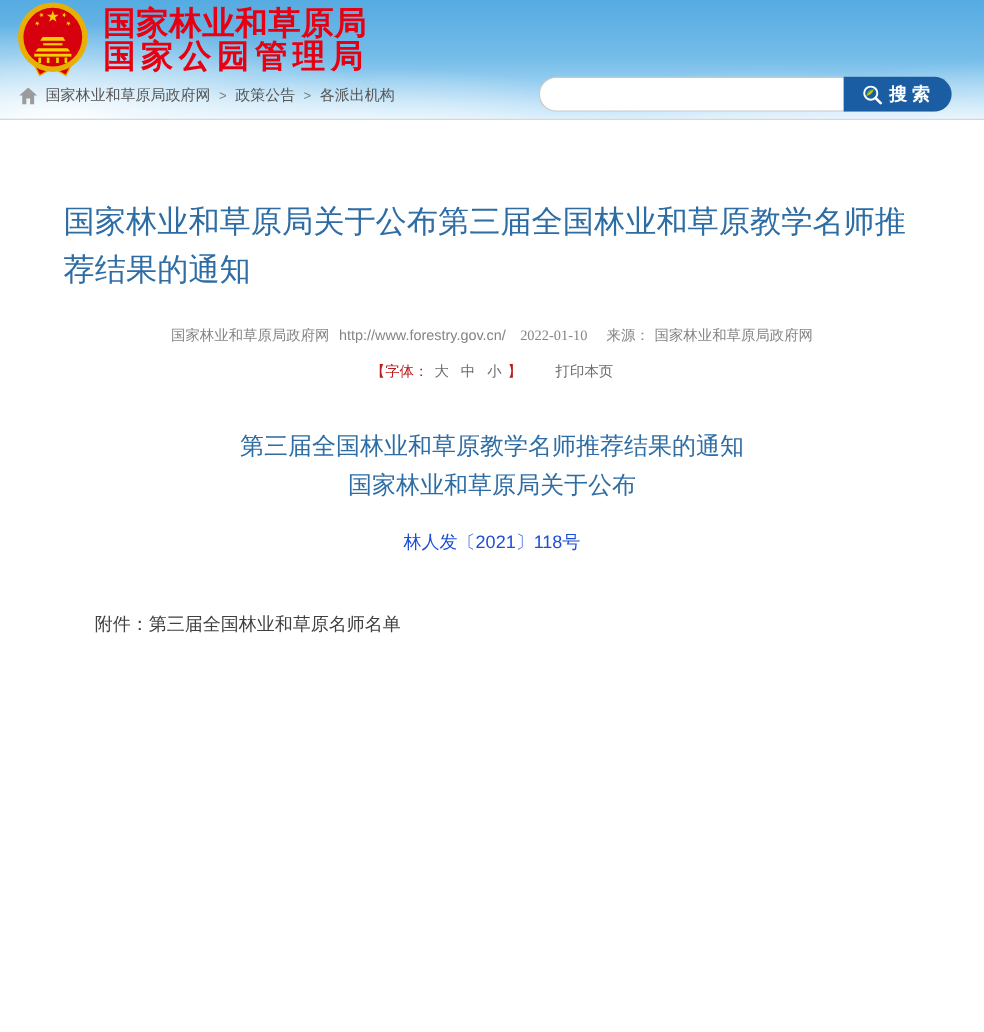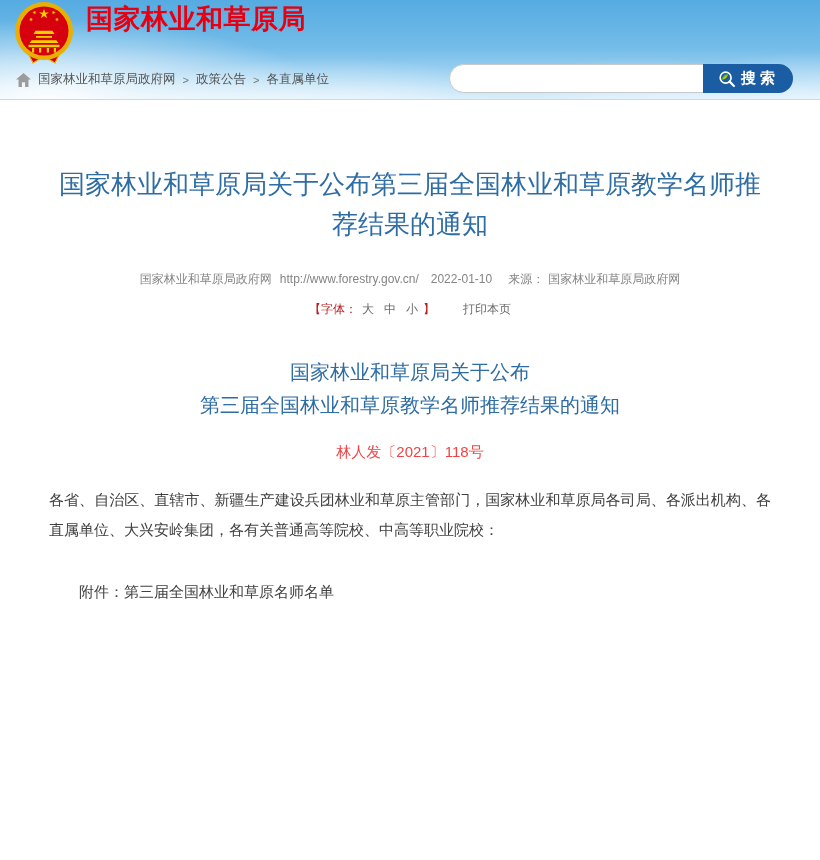--- a/index.html
+++ b/index.html
@@ -37,37 +37,37 @@
     position:absolute; right:0; top:0; height:29px; width:90px;
     background:#1a5da3; border:none; border-radius:0 15px 15px 0;
     color:#fff; font-size:15px; font-weight:bold; letter-spacing:4px;
     display:flex; align-items:center; justify-content:center; gap:4px; cursor:pointer;
     font-family:"Liberation Sans","DejaVu Sans",sans-serif;
     margin-left:40px;
   }
 
   
   .page-title {
-    margin:64px auto 0; width:714px; text-align:center;
+    margin:64px auto 0; width:714px; text-align:left;
     color:#2e6da4; font-size:26px; font-weight:normal; line-height:40px;
   }
   .meta1 { margin-top:27px; text-align:center; font-size:12px; color:#848484; }
   .meta1 span { margin:0 4px; }
-  .meta1 .gap { margin:0 12px 0 8px; }
+  .meta1 .gap { margin:0 12px 0 8px;font-family:Liberation Serif, serif; }
   .meta2 { margin-top:13px; text-align:center; font-size:12px; color:#6b6b6b; }
   .meta2 .fsz { margin:0 5px; cursor:pointer; }
   .meta2 .bracket { color:#b91c1c; }
   .meta2 .print { margin-left:28px; cursor:pointer; }
 
   .doc-title { margin-top:38px; text-align:center; color:#2e6da4; font-size:20px; font-weight:normal; line-height:33px; }
-  .doc-number { margin-top:21px; text-align:center; color:#ef4444; font-size:15px; }
+  .doc-number { margin-top:21px; text-align:center; color:#1d4ed8; font-size:15px; }
 
   .body-text { width:722px; margin:23px auto 0; font-size:15px; color:#404040; line-height:30px; text-align:justify; }
   .body-text p.indent { text-indent:2em; }
-  .attachment { margin-top:32px; text-indent:2em; }
+  .attachment { margin-top:44px; text-indent:2em; }
 </style>
 </head>
 <body>
 
 <div class="page">
 
   <div class="header">
 
     <svg class="emblem" viewBox="0 0 64 64">
       <defs>
@@ -86,31 +86,32 @@
       <path d="M17.5 42 h29 l-2.2 -2.8 h-24.6 z" fill="#F8D000"></path>
       <rect x="16.5" y="43.8" width="31" height="2.4" fill="#F8D000"></rect>
       <rect x="20" y="47" width="2.2" height="4.5" fill="#F8D000"></rect>
       <rect x="27" y="47" width="2.2" height="4.5" fill="#F8D000"></rect>
       <rect x="34.8" y="47" width="2.2" height="4.5" fill="#F8D000"></rect>
       <rect x="41.8" y="47" width="2.2" height="4.5" fill="#F8D000"></rect>
     </svg>
 
     <div class="org-names">
       <div class="org-line1">国家林业和草原局</div>
+      <div class="org-line2">国家公园管理局</div>
     </div>
 
     <div class="breadcrumb">
       <svg width="15" height="14" viewBox="0 0 16 15">
         <path d="M8 0 L16 7 H13.3 V15 H9.7 V9.8 H6.3 V15 H2.7 V7 H0 Z" fill="#9b9b9b"></path>
       </svg>
       <span class="crumb">国家林业和草原局政府网</span>
       <span class="crumb-sep">&gt;</span>
       <span class="crumb">政策公告</span>
       <span class="crumb-sep">&gt;</span>
-      <span class="crumb">各直属单位</span>
+      <span class="crumb">各派出机构</span>
     </div>
 
     <div class="search-wrap">
       <input class="search-input" type="text" value="" style="">
       <button class="search-btn">
         <svg width="20" height="20" viewBox="0 0 22 22">
           <path d="M5.5 12 C5.5 8 8.5 5.8 12.5 5.9 C11.2 9.2 9.8 11.2 5.5 12 Z" fill="#5cb531"></path>
           <path d="M6.2 11.6 C7.6 9.2 9.4 7.6 11.6 6.6 C10.6 9.2 9.3 10.8 6.2 11.6 Z" fill="#f2c500"></path>
           <circle cx="9.5" cy="9.5" r="6" fill="none" stroke="#ffffff" stroke-width="1.8"></circle>
           <line x1="13.9" y1="13.9" x2="18.6" y2="18.6" stroke="#ffffff" stroke-width="2.4" stroke-linecap="round"></line>
@@ -124,25 +125,24 @@
 
   <div class="meta1">
     <span>国家林业和草原局政府网</span><span>http://www.forestry.gov.cn/</span><span class="gap">2022-01-10</span><span>来源：</span><span style="margin-left:0">国家林业和草原局政府网</span>
   </div>
 
   <div class="meta2">
     <span class="bracket">【字体：</span><span class="fsz">大</span><span class="fsz">中</span><span class="fsz">小</span><span class="bracket">】</span><span class="print">打印本页</span>
   </div>
 
   <div class="doc-title">
+    <div>第三届全国林业和草原教学名师推荐结果的通知</div>
     <div>国家林业和草原局关于公布</div>
-    <div>第三届全国林业和草原教学名师推荐结果的通知</div>
   </div>
 
   <div class="doc-number">林人发〔2021〕118号</div>
 
   <div class="body-text">
-    <p>各省、自治区、直辖市、新疆生产建设兵团林业和草原主管部门，国家林业和草原局各司局、各派出机构、各直属单位、大兴安岭集团，各有关普通高等院校、中高等职业院校：</p>
     <p class="attachment">附件：第三届全国林业和草原名师名单</p>
 
   </div>
 
 </div>
 
 </body></html>

